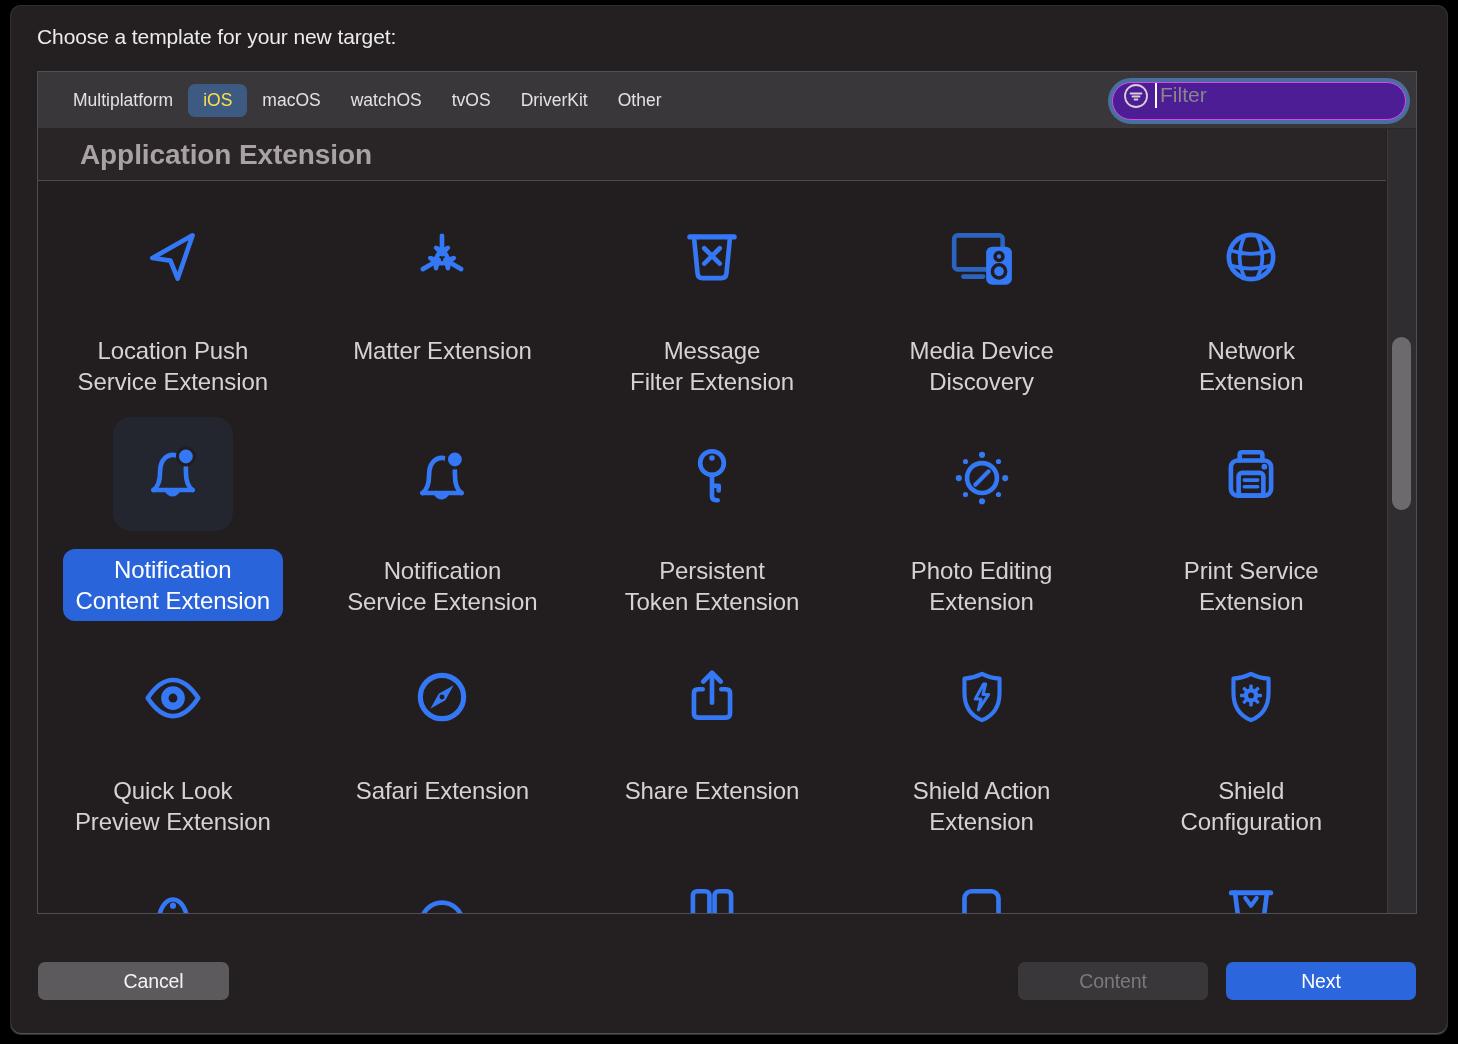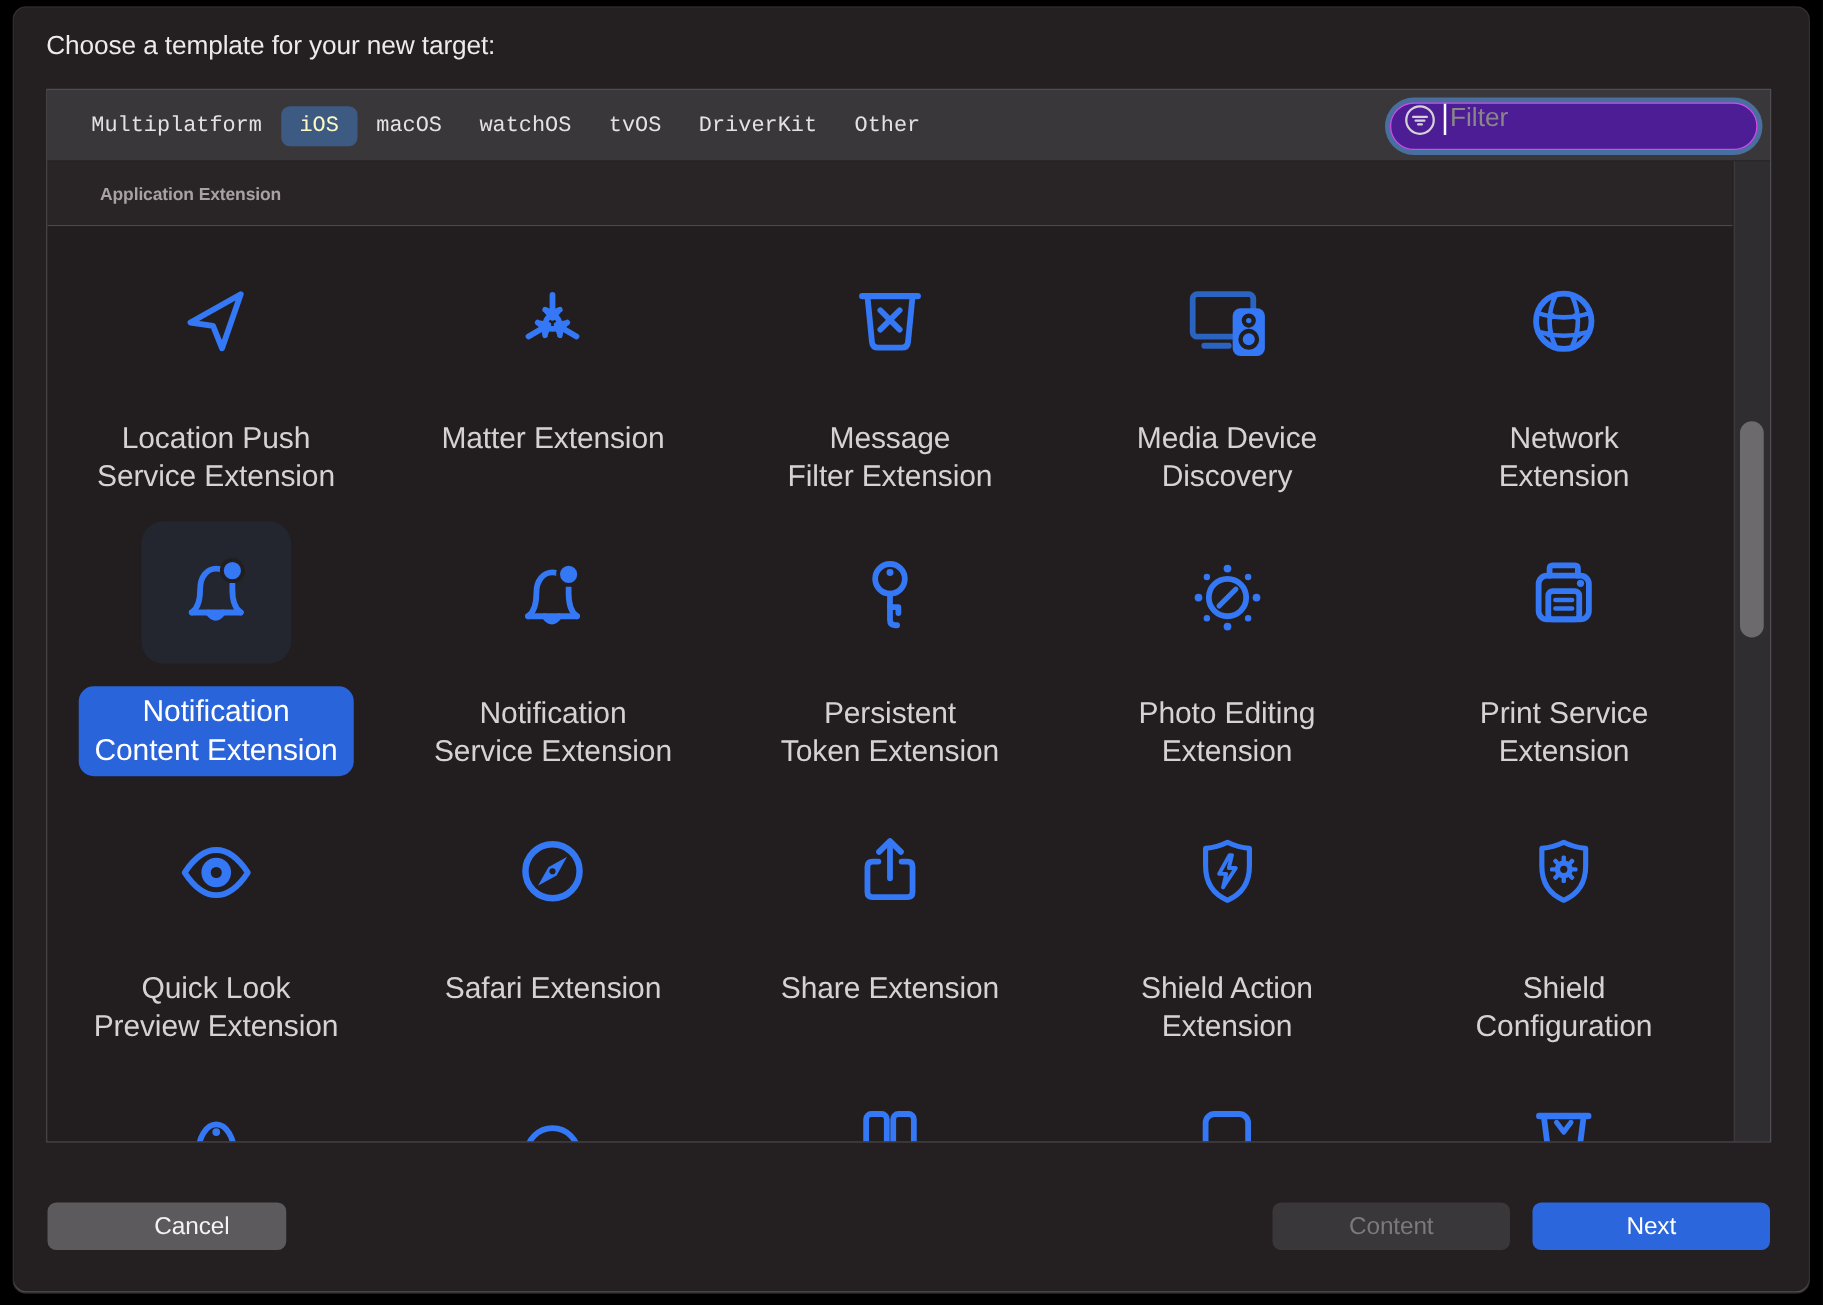--- a/index.html
+++ b/index.html
@@ -13,36 +13,36 @@
   .sheet-title { position:absolute; left:26px; top:19px; font-size:21px;
     color:#eceaec; letter-spacing:-0.1px; }
 
   .panel { position:absolute; left:26px; top:65px; width:1380px; height:843px;
     border:1px solid #514e53; background:#221d1f; }
 
   
   .tabbar { position:absolute; left:0; top:0; width:100%; height:57px;
     background:#3a373b; border-bottom:1px solid #2a262a; }
   .tab-list { position:absolute; left:20px; top:0; height:57px; display:flex; align-items:center; }
-  .tab { font-size:17.5px; color:#e3e1e3; padding:6px 15px; border-radius:7px; white-space:nowrap;font-family:Liberation Mono, monospace; }
-  .tab.selected { background:#3d5b82; color:#fef9c3; }
+  .tab { font-size:17.5px; color:#e3e1e3; padding:6px 15px; border-radius:7px; white-space:nowrap; }
+  .tab.selected { background:#3d5b82; color:#fde047; }
 
   
   .filter-field { position:absolute; right:10px; top:10px; width:294px; height:38px;
     background:#4c1d95; border-radius:19px; border:1px solid #d946ef;
     box-shadow:0 0 0 4px #486f9e; display:flex; padding:0 10px; }
   .filter-field svg { flex:0 0 auto; }
   .caret { width:2px; height:25px; background:#ffffff; margin-left:6px; }
   .placeholder { font-size:21px; color:#8b868a; margin-left:3px; }
 
   
   .section-header { position:absolute; left:0; top:57px; width:calc(100% - 30px); height:52px;
     background:#292425; border-bottom:1px solid #4c494d;
     display:flex; align-items:center; padding-left:42px;
-    font-size:14px; font-weight:bold; color:#a9a1a4; letter-spacing:-0.1px; }
+    font-size:28px; font-weight:bold; color:#a9a1a4; letter-spacing:-0.1px; }
 
   
   .grid-area { position:absolute; left:0; top:109px; width:calc(100% - 30px); height:732px;
     overflow:hidden; background:#221d1f; }
   .grid { display:grid; grid-template-columns:repeat(5,1fr); grid-auto-rows:220px; width:100%; }
   .grid-item { display:flex; flex-direction:column; align-items:center; }
   .tile { width:120px; height:120px; margin-top:16px; border-radius:18px;
     display:flex; align-items:center; justify-content:center; }
   .tile.selected { background:#23252f; }
   .item-label { margin-top:18px; text-align:center; font-size:24px; line-height:31px;

